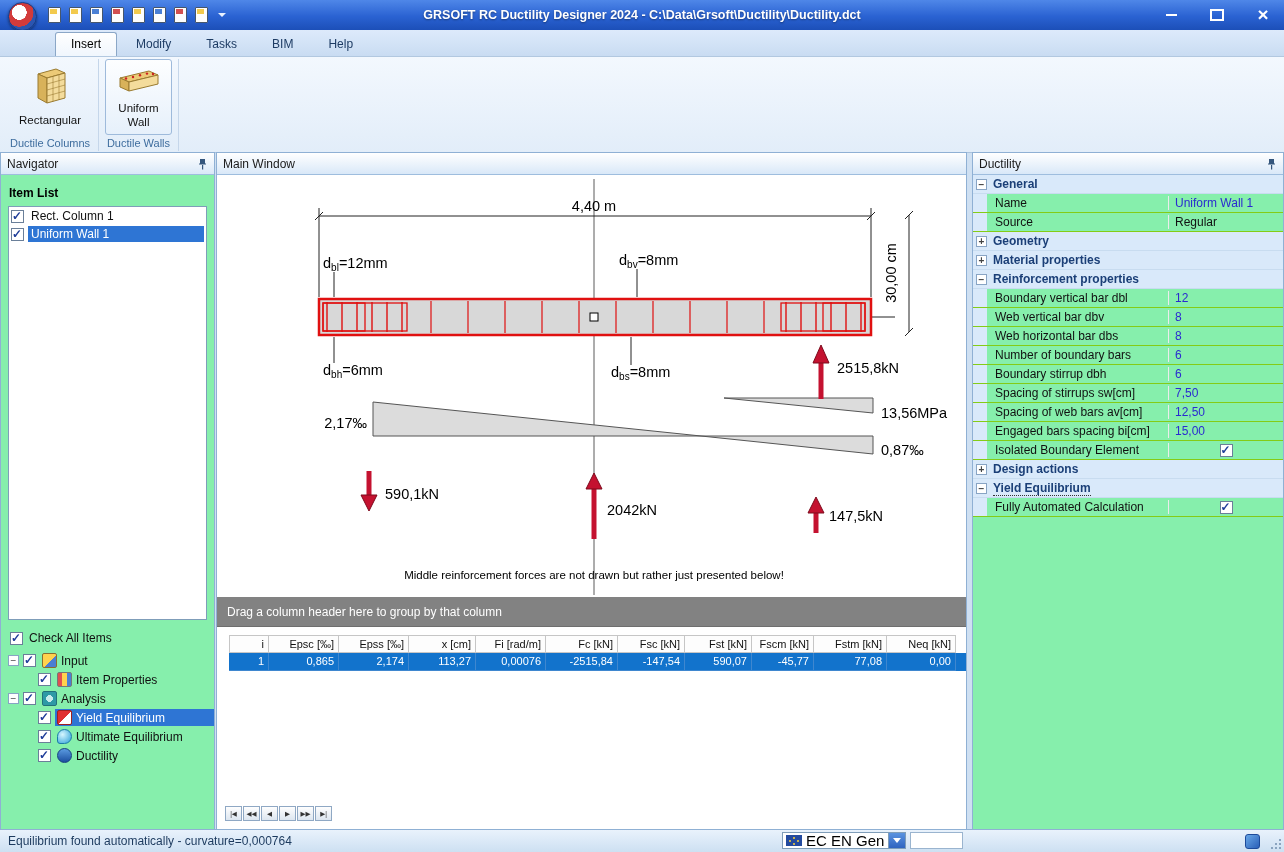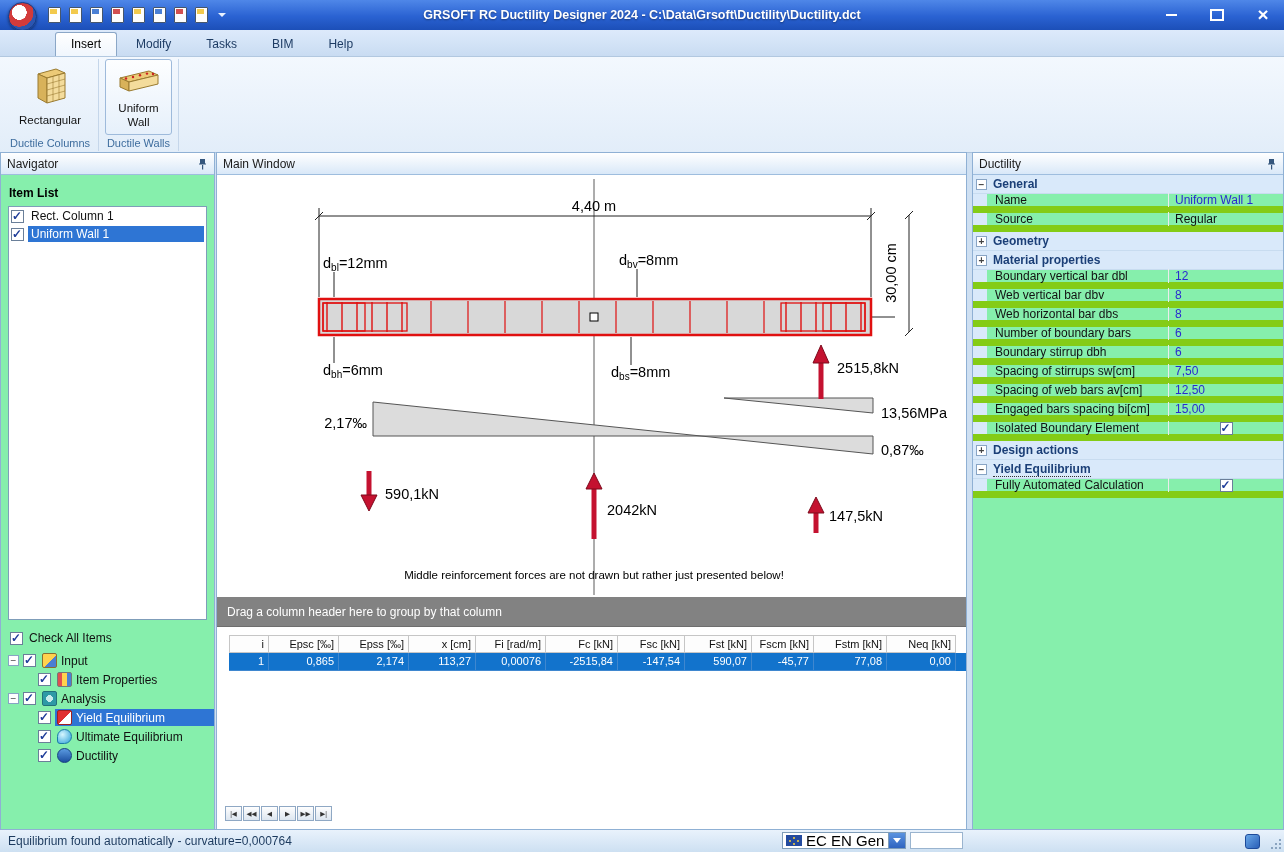--- a/index.html
+++ b/index.html
@@ -77,21 +77,21 @@
   .gh-row,.gr-row{display:flex;}
   .gh{box-sizing:border-box;border:1px solid #c6c6c6;border-left:none;background:#fdfdfd;font-size:11px;padding:2px 4px;text-align:right;height:18px;white-space:nowrap;overflow:hidden;}
   .gh:first-child{border-left:1px solid #c6c6c6;}
   .gr-row{background:#1273cc;color:#fff;}
   .gd{box-sizing:border-box;border-right:1px solid #3f87cf;border-bottom:1px solid #3f87cf;font-size:11px;padding:2px 4px;text-align:right;height:18px;white-space:nowrap;}
   .vcr{position:absolute;bottom:8px;left:8px;display:flex;gap:1px;}
   .vcr-btn{width:17px;height:15px;border:1px solid #8fa8c4;background:linear-gradient(#fefefe,#dde6f0);font-size:6.5px;display:flex;align-items:center;justify-content:center;color:#333;box-sizing:border-box;}
 
   
   .pgrid{position:absolute;top:22px;left:0;right:0;}
-  .prow{display:flex;align-items:center;height:19px;border-bottom:7px solid #84cc16;box-sizing:border-box;}
+  .prow{display:flex;align-items:center;height:19px;border-bottom:1px solid #84cc16;box-sizing:border-box;}
   .pstrip{width:14px;align-self:stretch;background:#d9e9fa;flex:none;}
   .plabel{width:182px;padding-left:8px;border-right:1px solid #ececec;box-sizing:border-box;white-space:nowrap;overflow:hidden;color:#111;}
   .pvalue{flex:1;padding-left:6px;color:#2a2ad0;white-space:nowrap;overflow:hidden;}
   .pvalue.plain{color:#111;}
   .pvalue.center{display:flex;justify-content:center;padding-left:0;}
   .pcat{display:flex;align-items:center;gap:6px;height:19px;background:#d9e9fa;border-bottom:1px solid #c8dcf0;padding-left:3px;font-weight:bold;color:#1b3f77;box-sizing:border-box;}
   .pcat .exp{background:#fff;}
   .pcat.focused .cat-title{border-bottom:1px dotted #333;}
 
   
@@ -435,20 +435,24 @@
           <span class="pvalue plain">Regular</span>
         </div>
       <div class="pcat">
           <span class="exp">+</span>
           <span class="cat-title">Geometry</span>
         </div>
       <div class="pcat">
           <span class="exp">+</span>
           <span class="cat-title">Material properties</span>
         </div>
+      <div class="pcat">
+          <span class="exp minus"></span>
+          <span class="cat-title">Reinforcement properties</span>
+        </div>
       <div class="prow">
           <span class="pstrip"></span>
           <span class="plabel">Boundary vertical bar dbl</span>
           <span class="pvalue">12</span>
         </div>
       <div class="prow">
           <span class="pstrip"></span>
           <span class="plabel">Web vertical bar dbv</span>
           <span class="pvalue">8</span>
         </div>

